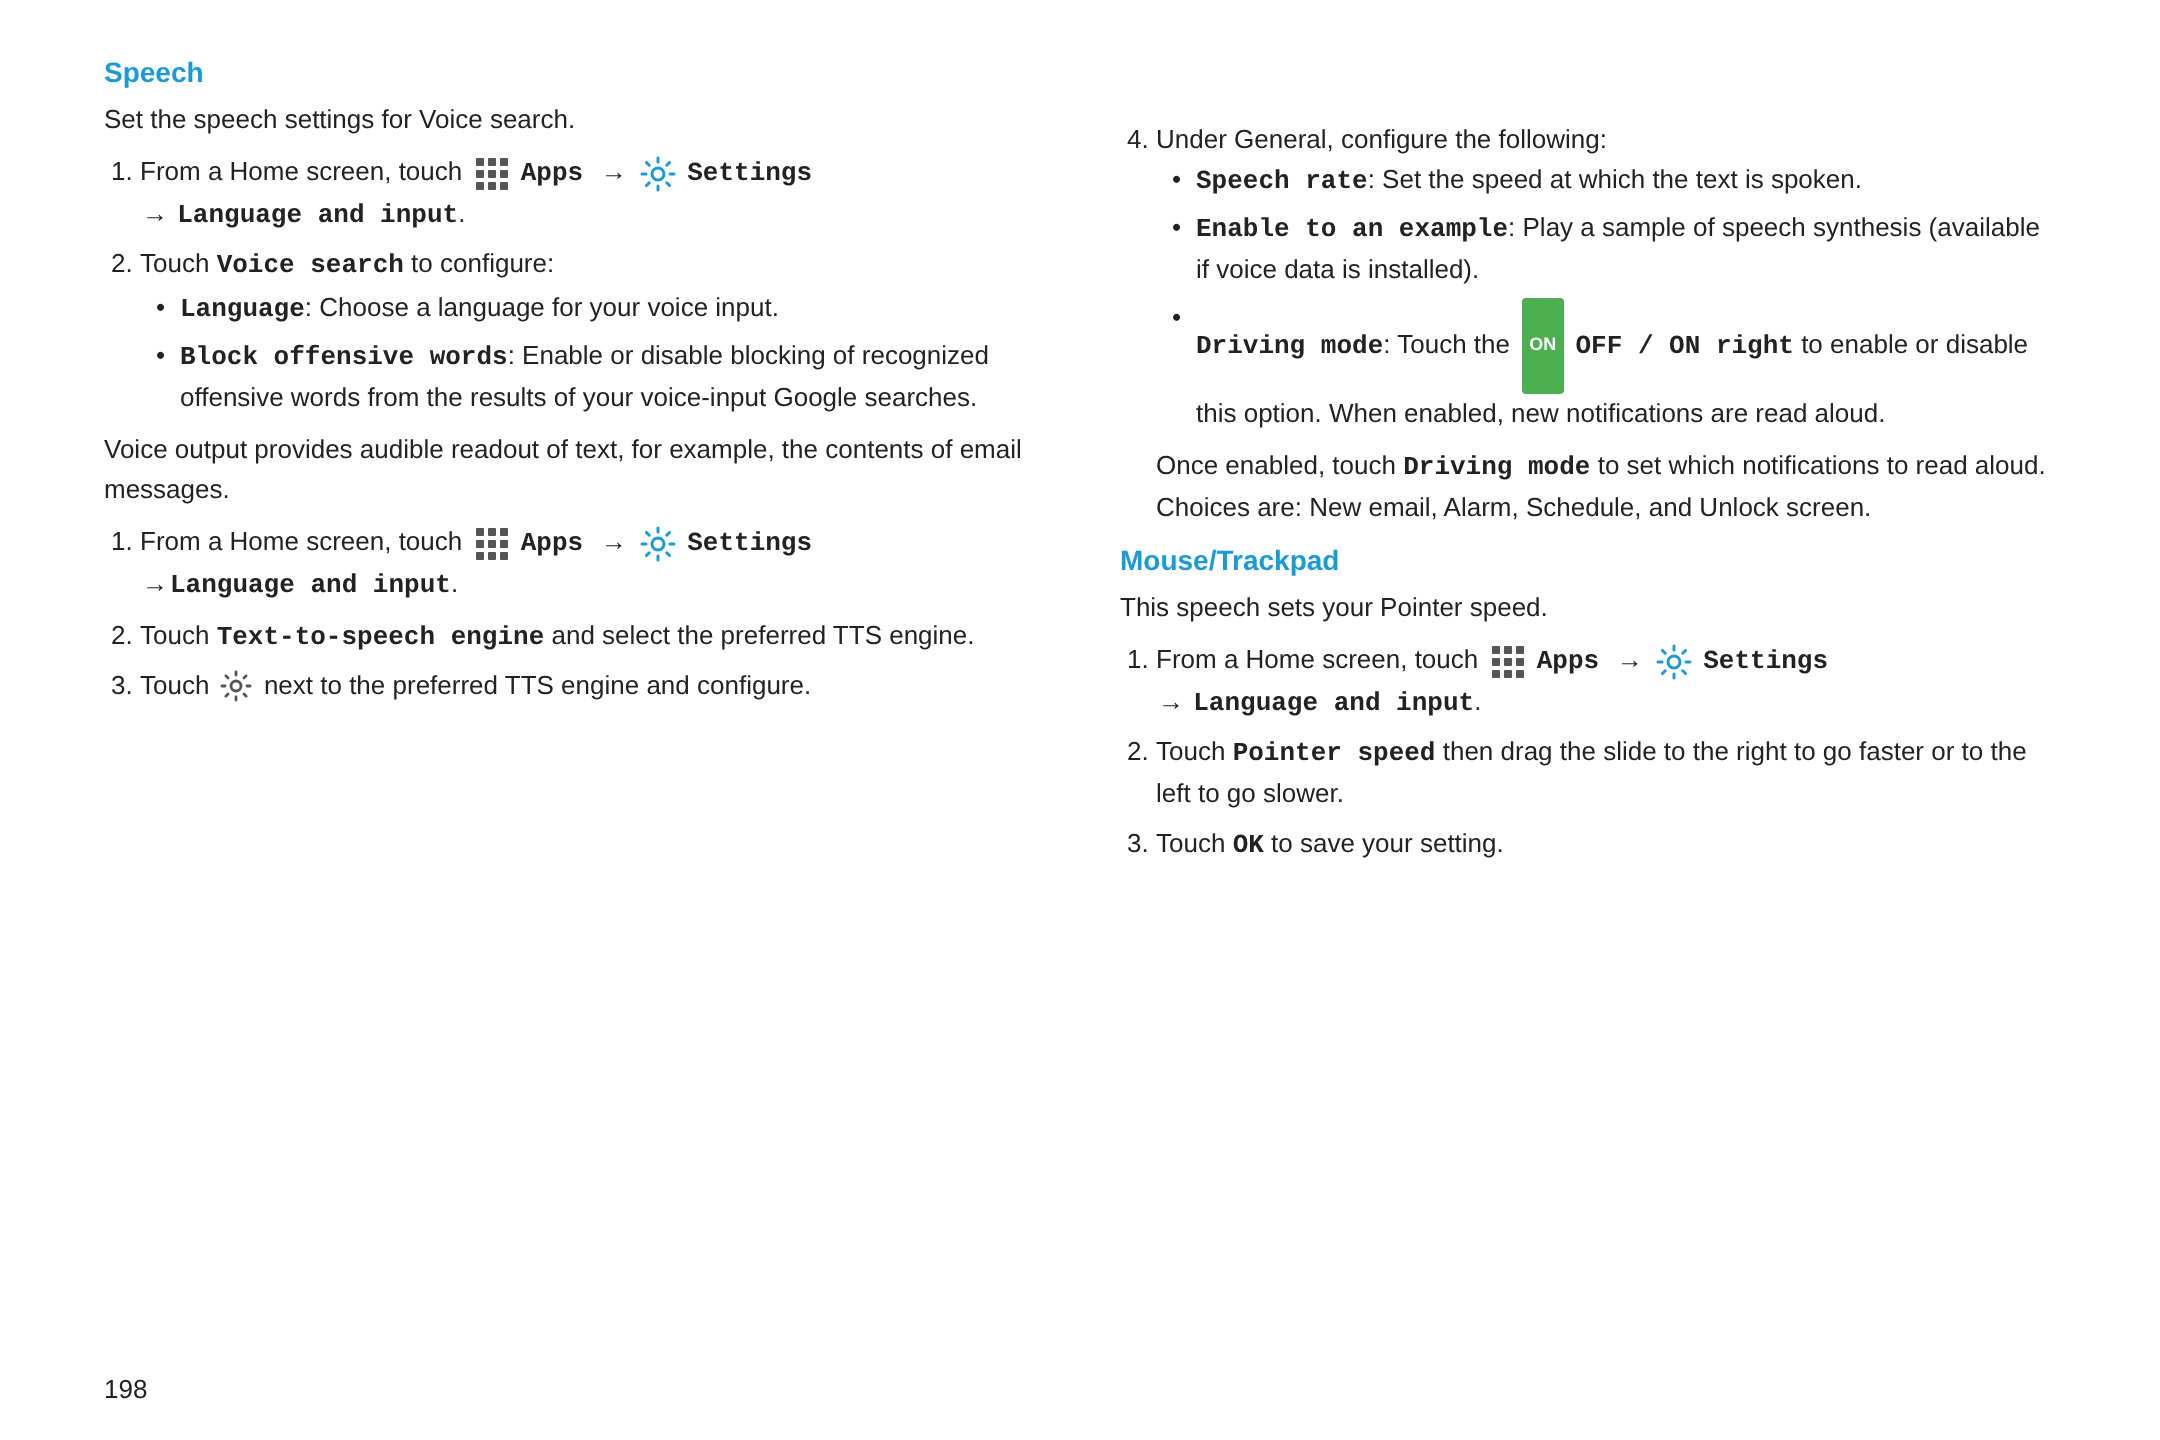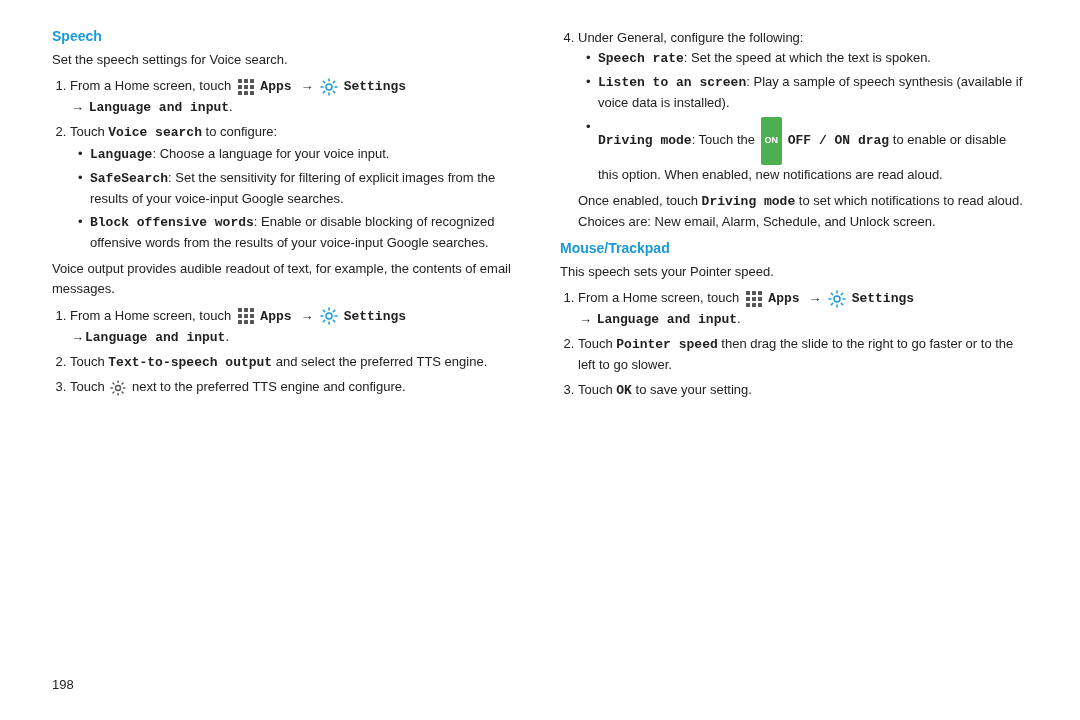--- a/index.html
+++ b/index.html
@@ -25,20 +25,21 @@
       gap: 40px;
       flex: 1;
     }
     .col-left {
       flex: 1;
       max-width: 480px;
     }
     .col-right {
       flex: 1;
       max-width: 480px;
+      margin-top: 32px;
     }
     .section-heading {
       color: #1a9ad7;
       font-size: 14px;
       font-weight: bold;
       margin-bottom: 6px;
     }
     p {
       font-size: 13px;
       line-height: 1.55;
@@ -95,21 +96,21 @@
     }
     .checkmark {
       display: inline-block;
       vertical-align: middle;
       color: #4caf50;
       font-size: 14px;
       margin: 0 2px;
     }
     .page-number {
       position: absolute;
-      bottom: 28px;
+      bottom: 18px;
       left: 52px;
       font-size: 13px;
       color: #222;
     }
     
     .apps-svg {
       display: inline-block;
       vertical-align: middle;
       width: 18px;
       height: 18px;
@@ -158,21 +159,20 @@
               <path d="M9 1v2M9 15v2M1 9h2M15 9h2M3.22 3.22l1.42 1.42M13.36 13.36l1.42 1.42M3.22 14.78l1.42-1.42M13.36 4.64l1.42-1.42" stroke="#1a9ad7" stroke-width="1.5" stroke-linecap="round"></path>
             </svg>
             <span class="bold"> Settings</span>
             <br>
             <span class="arrow">→ </span><span class="bold">Language and input</span>.
           </li>
           <li>
             <span>Touch <span class="bold">Voice search</span> to configure:</span>
             <ul class="bullets">
               <li><span class="bold">Language</span>: Choose a language for your voice input.</li>
-              <li><span class="bold">SafeSearch</span>: Set the sensitivity for filtering of explicit images from the results of your voice-input Google searches.</li>
               <li><span class="bold">Block offensive words</span>: Enable or disable blocking of recognized offensive words from the results of your voice-input Google searches.</li>
             </ul>
           </li>
         </ol>
 
         <p>Voice output provides audible readout of text, for example, the contents of email messages.</p>
 
         <ol>
           <li>
             <span>From a Home screen, touch </span>
@@ -190,46 +190,46 @@
             <span class="bold"> Apps </span>
             <span class="arrow">→</span>
             <svg class="settings-svg" viewBox="0 0 18 18" fill="none" xmlns="http://www.w3.org/2000/svg">
               <circle cx="9" cy="9" r="3" stroke="#1a9ad7" stroke-width="1.5" fill="none"></circle>
               <path d="M9 1v2M9 15v2M1 9h2M15 9h2M3.22 3.22l1.42 1.42M13.36 13.36l1.42 1.42M3.22 14.78l1.42-1.42M13.36 4.64l1.42-1.42" stroke="#1a9ad7" stroke-width="1.5" stroke-linecap="round"></path>
             </svg>
             <span class="bold"> Settings</span>
             <br>
             <span class="arrow">→</span><span class="bold">Language and input</span>.
           </li>
-          <li>Touch <span class="bold">Text-to-speech output</span> and select the preferred TTS engine.</li>
+          <li>Touch <span class="bold">Text-to-speech engine</span> and select the preferred TTS engine.</li>
           <li>
             <span>Touch </span>
             <svg class="gear-small" viewBox="0 0 16 16" fill="none" xmlns="http://www.w3.org/2000/svg">
               <circle cx="8" cy="8" r="2.5" stroke="#555" stroke-width="1.4" fill="none"></circle>
               <path d="M8 1v1.5M8 13.5V15M1 8h1.5M13.5 8H15M2.93 2.93l1.06 1.06M12.01 12.01l1.06 1.06M2.93 13.07l1.06-1.06M12.01 3.99l1.06-1.06" stroke="#555" stroke-width="1.4" stroke-linecap="round"></path>
             </svg>
             <span> next to the preferred TTS engine and configure.</span>
           </li>
         </ol>
       </div>
     </div>
 
     <div class="col-right">
 
       <div>
         <ol start="4">
           <li>
             <span>Under General, configure the following:</span>
             <ul class="bullets">
               <li><span class="bold">Speech rate</span>: Set the speed at which the text is spoken.</li>
-              <li><span class="bold">Listen to an screen</span>: Play a sample of speech synthesis (available if voice data is installed).</li>
+              <li><span class="bold">Enable to an example</span>: Play a sample of speech synthesis (available if voice data is installed).</li>
               <li>
                 <span class="bold">Driving mode</span>: Touch the
                 <span class="driving-toggle">ON</span>
-                <span class="bold"> OFF / ON drag</span> to enable or disable this option. When enabled, new notifications are read aloud.
+                <span class="bold"> OFF / ON right</span> to enable or disable this option. When enabled, new notifications are read aloud.
               </li>
             </ul>
             <p>Once enabled, touch <span class="bold">Driving mode</span> to set which notifications to read aloud. Choices are: New email, Alarm, Schedule, and Unlock screen.</p>
           </li>
         </ol>
       </div>
 
       <div style="margin-top: 8px;">
         <div class="section-heading">Mouse/Trackpad</div>
         <p>This speech sets your Pointer speed.</p>

